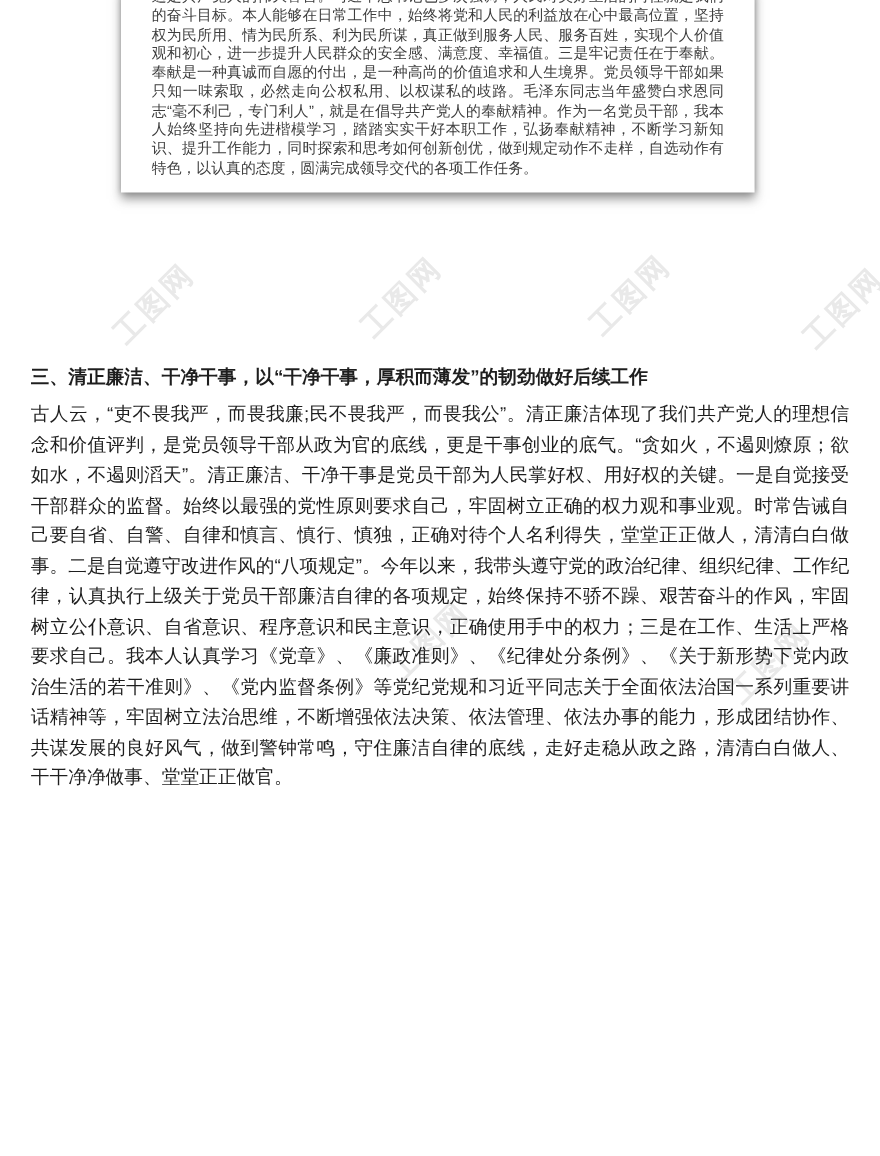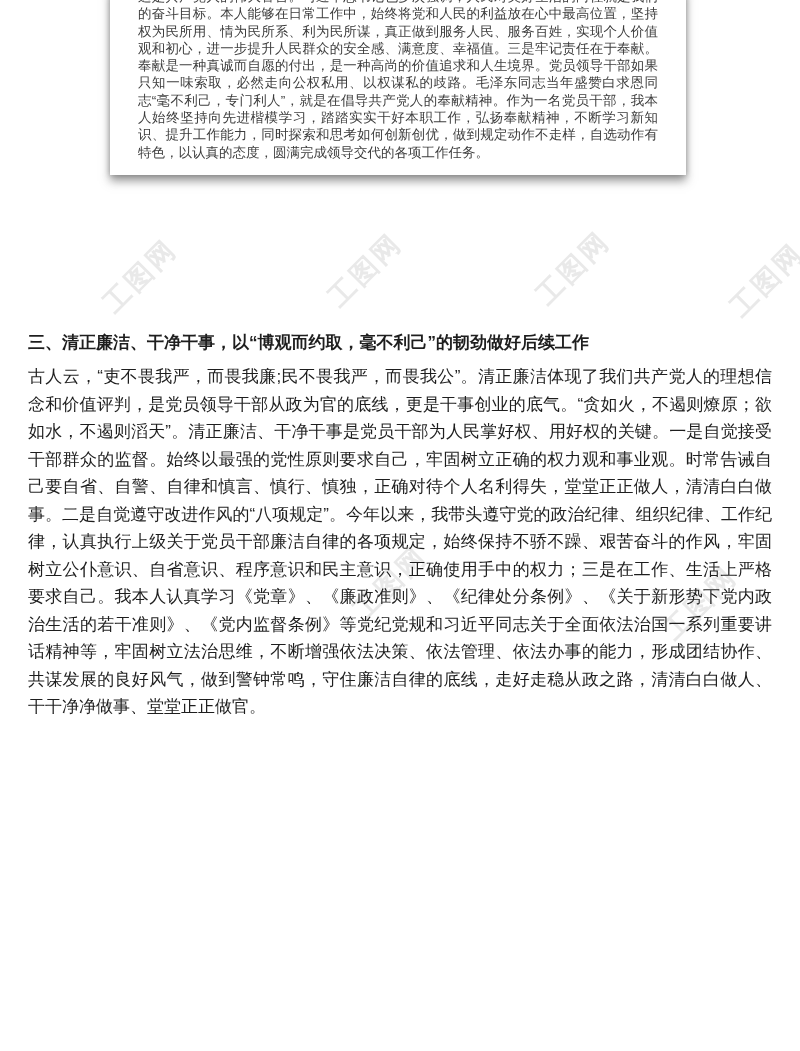--- a/index.html
+++ b/index.html
@@ -98,17 +98,17 @@
     <span class="wm wm4">工图网</span>
     <span class="wm wm5">工图网</span>
     <span class="wm wm6">工图网</span>
   </div>
 
   <div class="preview-card">
     <p class="preview-card-text">这是共产党人的伟大誓言。习近平总书记也多次强调，人民对美好生活的向往就是我们的奋斗目标。本人能够在日常工作中，始终将党和人民的利益放在心中最高位置，坚持权为民所用、情为民所系、利为民所谋，真正做到服务人民、服务百姓，实现个人价值观和初心，进一步提升人民群众的安全感、满意度、幸福值。三是牢记责任在于奉献。奉献是一种真诚而自愿的付出，是一种高尚的价值追求和人生境界。党员领导干部如果只知一味索取，必然走向公权私用、以权谋私的歧路。毛泽东同志当年盛赞白求恩同志“毫不利己，专门利人”，就是在倡导共产党人的奉献精神。作为一名党员干部，我本人始终坚持向先进楷模学习，踏踏实实干好本职工作，弘扬奉献精神，不断学习新知识、提升工作能力，同时探索和思考如何创新创优，做到规定动作不走样，自选动作有特色，以认真的态度，圆满完成领导交代的各项工作任务。</p>
   </div>
 
   <div class="doc-body">
-    <h3 class="section-heading">三、清正廉洁、干净干事，以“博观而约取，毫不利己”的韧劲做好后续工作</h3>
+    <h3 class="section-heading">三、清正廉洁、干净干事，以“干净干事，厚积而薄发”的韧劲做好后续工作</h3>
     <p class="doc-paragraph">古人云，“吏不畏我严，而畏我廉;民不畏我严，而畏我公”。清正廉洁体现了我们共产党人的理想信念和价值评判，是党员领导干部从政为官的底线，更是干事创业的底气。“贪如火，不遏则燎原；欲如水，不遏则滔天”。清正廉洁、干净干事是党员干部为人民掌好权、用好权的关键。一是自觉接受干部群众的监督。始终以最强的党性原则要求自己，牢固树立正确的权力观和事业观。时常告诫自己要自省、自警、自律和慎言、慎行、慎独，正确对待个人名利得失，堂堂正正做人，清清白白做事。二是自觉遵守改进作风的“八项规定”。今年以来，我带头遵守党的政治纪律、组织纪律、工作纪律，认真执行上级关于党员干部廉洁自律的各项规定，始终保持不骄不躁、艰苦奋斗的作风，牢固树立公仆意识、自省意识、程序意识和民主意识，正确使用手中的权力；三是在工作、生活上严格要求自己。我本人认真学习《党章》、《廉政准则》、《纪律处分条例》、《关于新形势下党内政治生活的若干准则》、《党内监督条例》等党纪党规和习近平同志关于全面依法治国一系列重要讲话精神等，牢固树立法治思维，不断增强依法决策、依法管理、依法办事的能力，形成团结协作、共谋发展的良好风气，做到警钟常鸣，守住廉洁自律的底线，走好走稳从政之路，清清白白做人、干干净净做事、堂堂正正做官。</p>
   </div>
 
 </div>
 
 </body></html>

